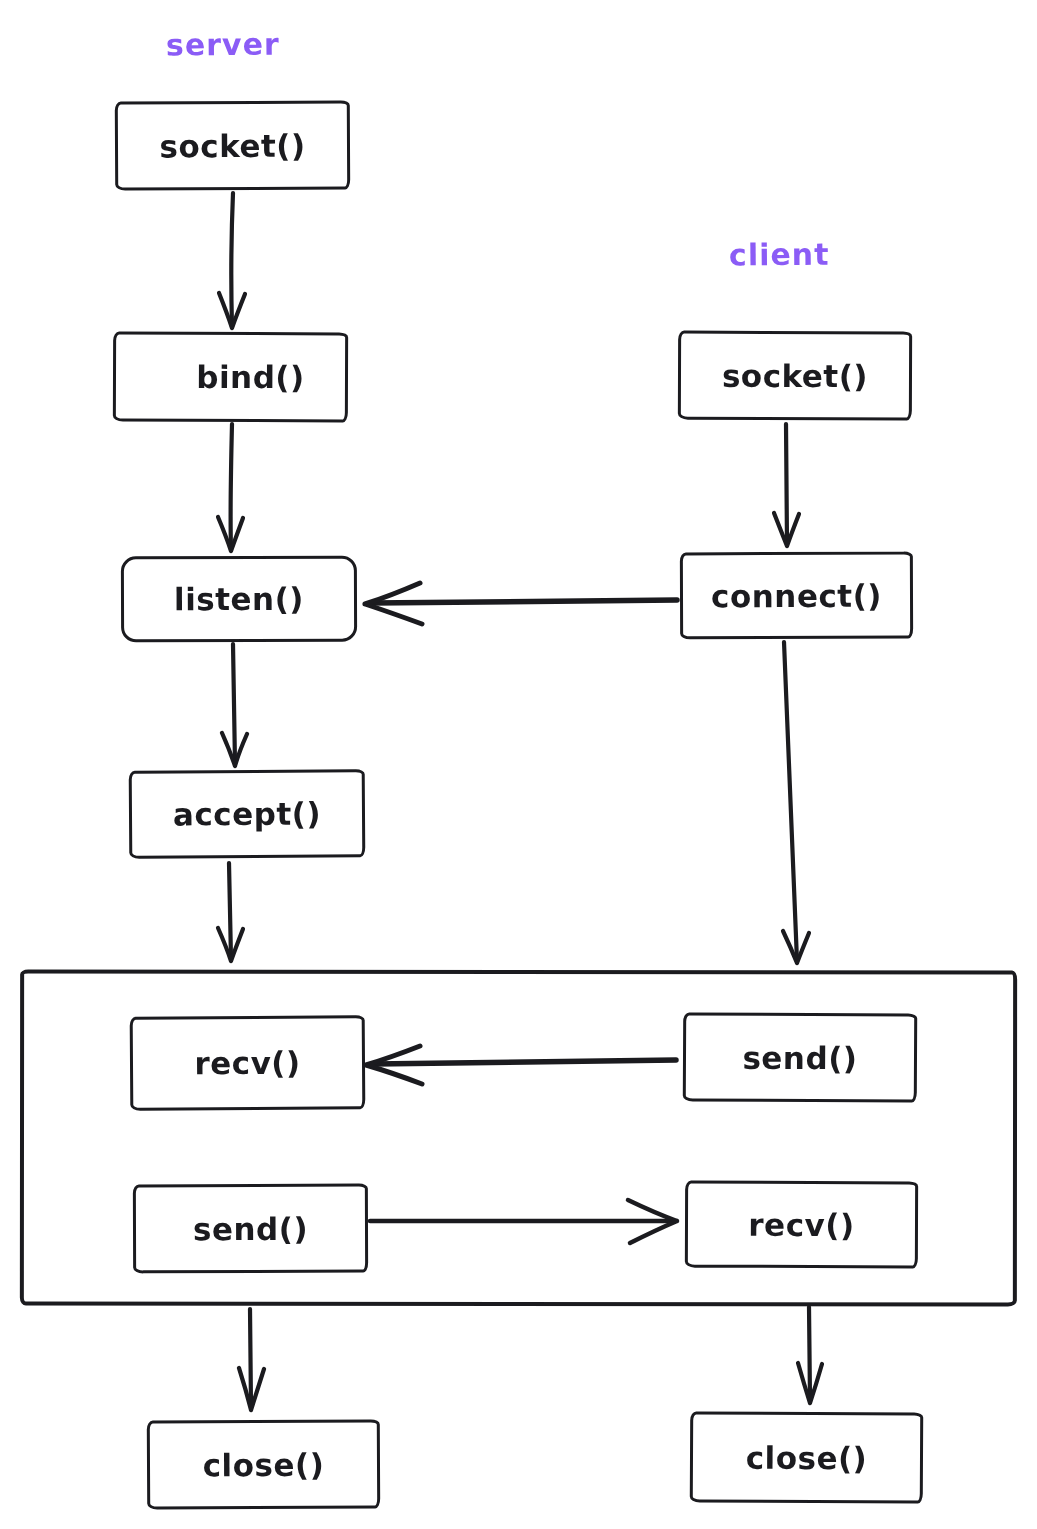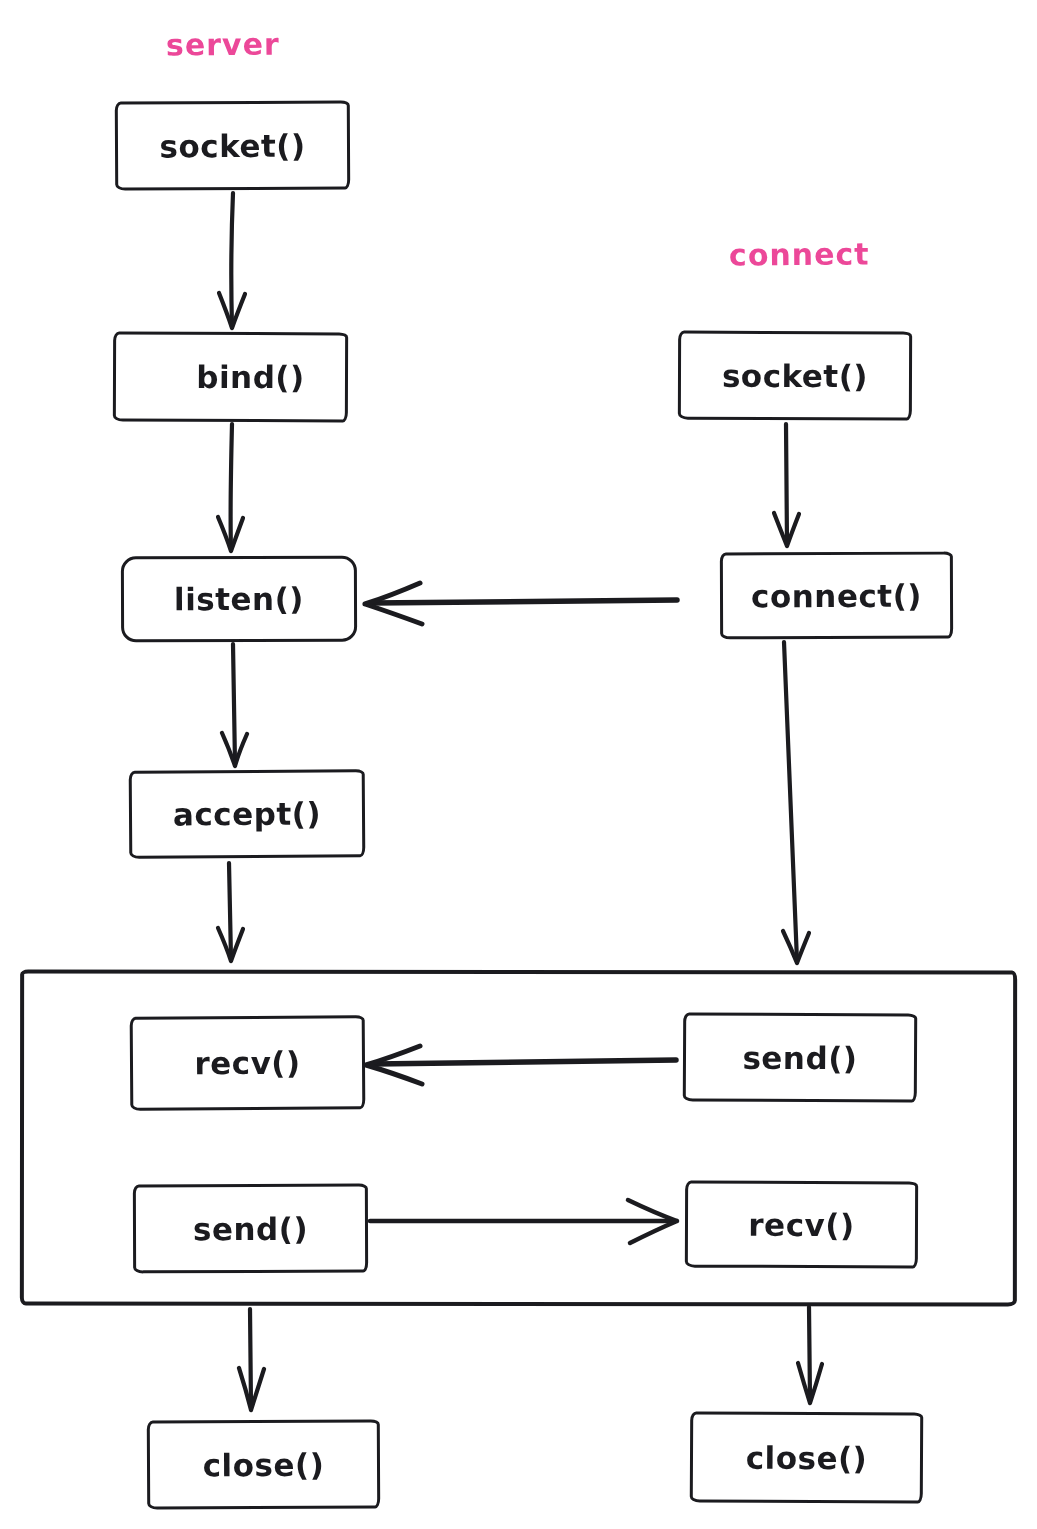--- a/index.html
+++ b/index.html
@@ -14,21 +14,21 @@
   .canvas {
     position: relative;
     width: 1037px;
     height: 1529px;
     background: #ffffff;
   }
   .col-label {
     position: absolute;
     font-size: 30px;
     font-weight: 700;
-    color: #ec4899;
+    color: #8b5cf6;
     letter-spacing: 1px;
   }
   .node {
     position: absolute;
     box-sizing: border-box;
     background: #ffffff;
     border: 3.5px solid #1b1b1f;
     border-radius: 6px 9px 5px 10px / 9px 5px 10px 6px;
     display: flex;
     align-items: center;
@@ -59,21 +59,21 @@
     stroke-linecap: round;
     stroke-linejoin: round;
   }
 </style>
 </head>
 <body>
 
 <div class="canvas">
 
   <div class="col-label" style="left:166px; top:27px; transform:rotate(-0.5deg);">server</div>
-  <div class="col-label" style="left:729px; top:237px; transform:rotate(-0.5deg);">connect</div>
+  <div class="col-label" style="left:729px; top:237px; transform:rotate(-0.5deg);">client</div>
 
   <div class="bigbox" style="left:20px; top:970px; width:997px; height:336px; transform:rotate(0.05deg);"></div>
 
   <svg class="arrows" width="1037" height="1529" viewBox="0 0 1037 1529">
 
     <g>
       <path d="M233,193 C231,240 231,290 232,327" stroke-width="4.2"></path>
       <path d="M219,293 Q227,313 232,328 M245,294 Q237,314 232,328" stroke-width="4.2"></path>
     </g>
 
@@ -153,21 +153,21 @@
   </div>
 
   <div class="node" style="left:147px; top:1420px; width:233px; height:89px; transform:rotate(-0.3deg);">
     <span>close()</span>
   </div>
 
   <div class="node" style="left:678px; top:331px; width:234px; height:89px; transform:rotate(0.2deg);">
     <span>socket()</span>
   </div>
 
-  <div class="node" style="left:680px; top:552px; width:233px; height:87px; transform:rotate(-0.2deg);margin-left:40px;">
+  <div class="node" style="left:680px; top:552px; width:233px; height:87px; transform:rotate(-0.2deg);">
     <span>connect()</span>
   </div>
 
   <div class="node" style="left:683px; top:1013px; width:234px; height:89px; transform:rotate(0.3deg);">
     <span>send()</span>
   </div>
 
   <div class="node" style="left:685px; top:1181px; width:233px; height:87px; transform:rotate(0.2deg);">
     <span>recv()</span>
   </div>

